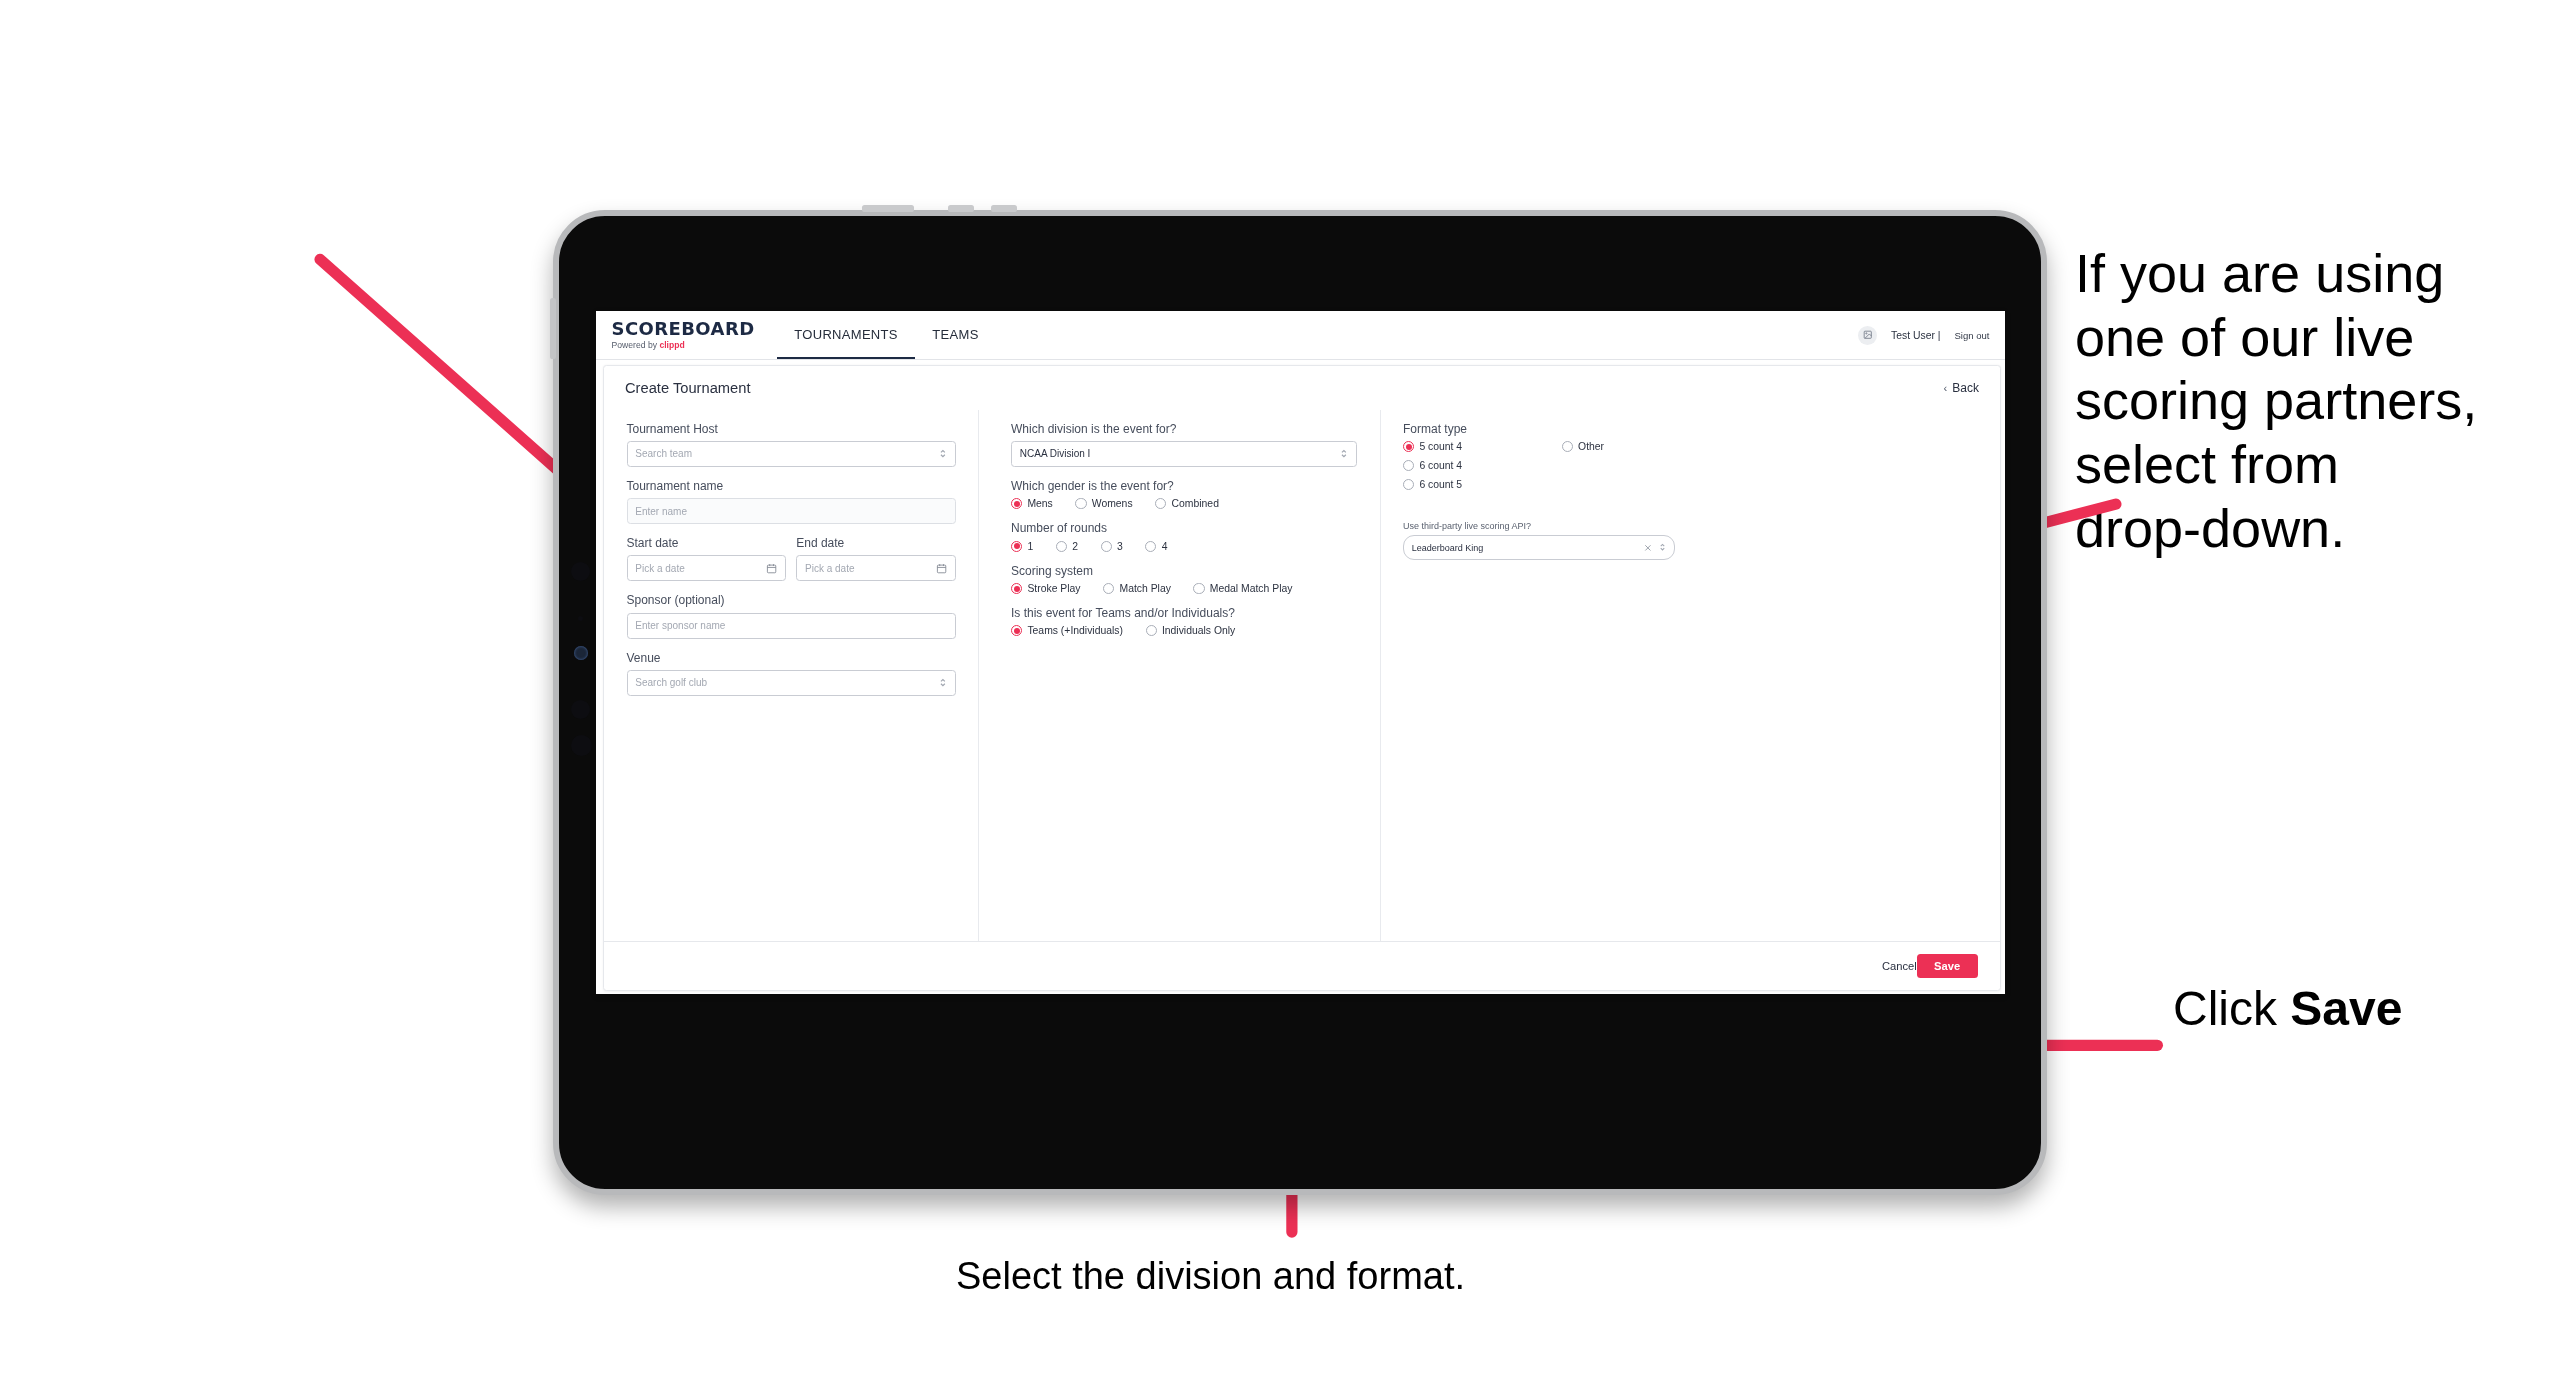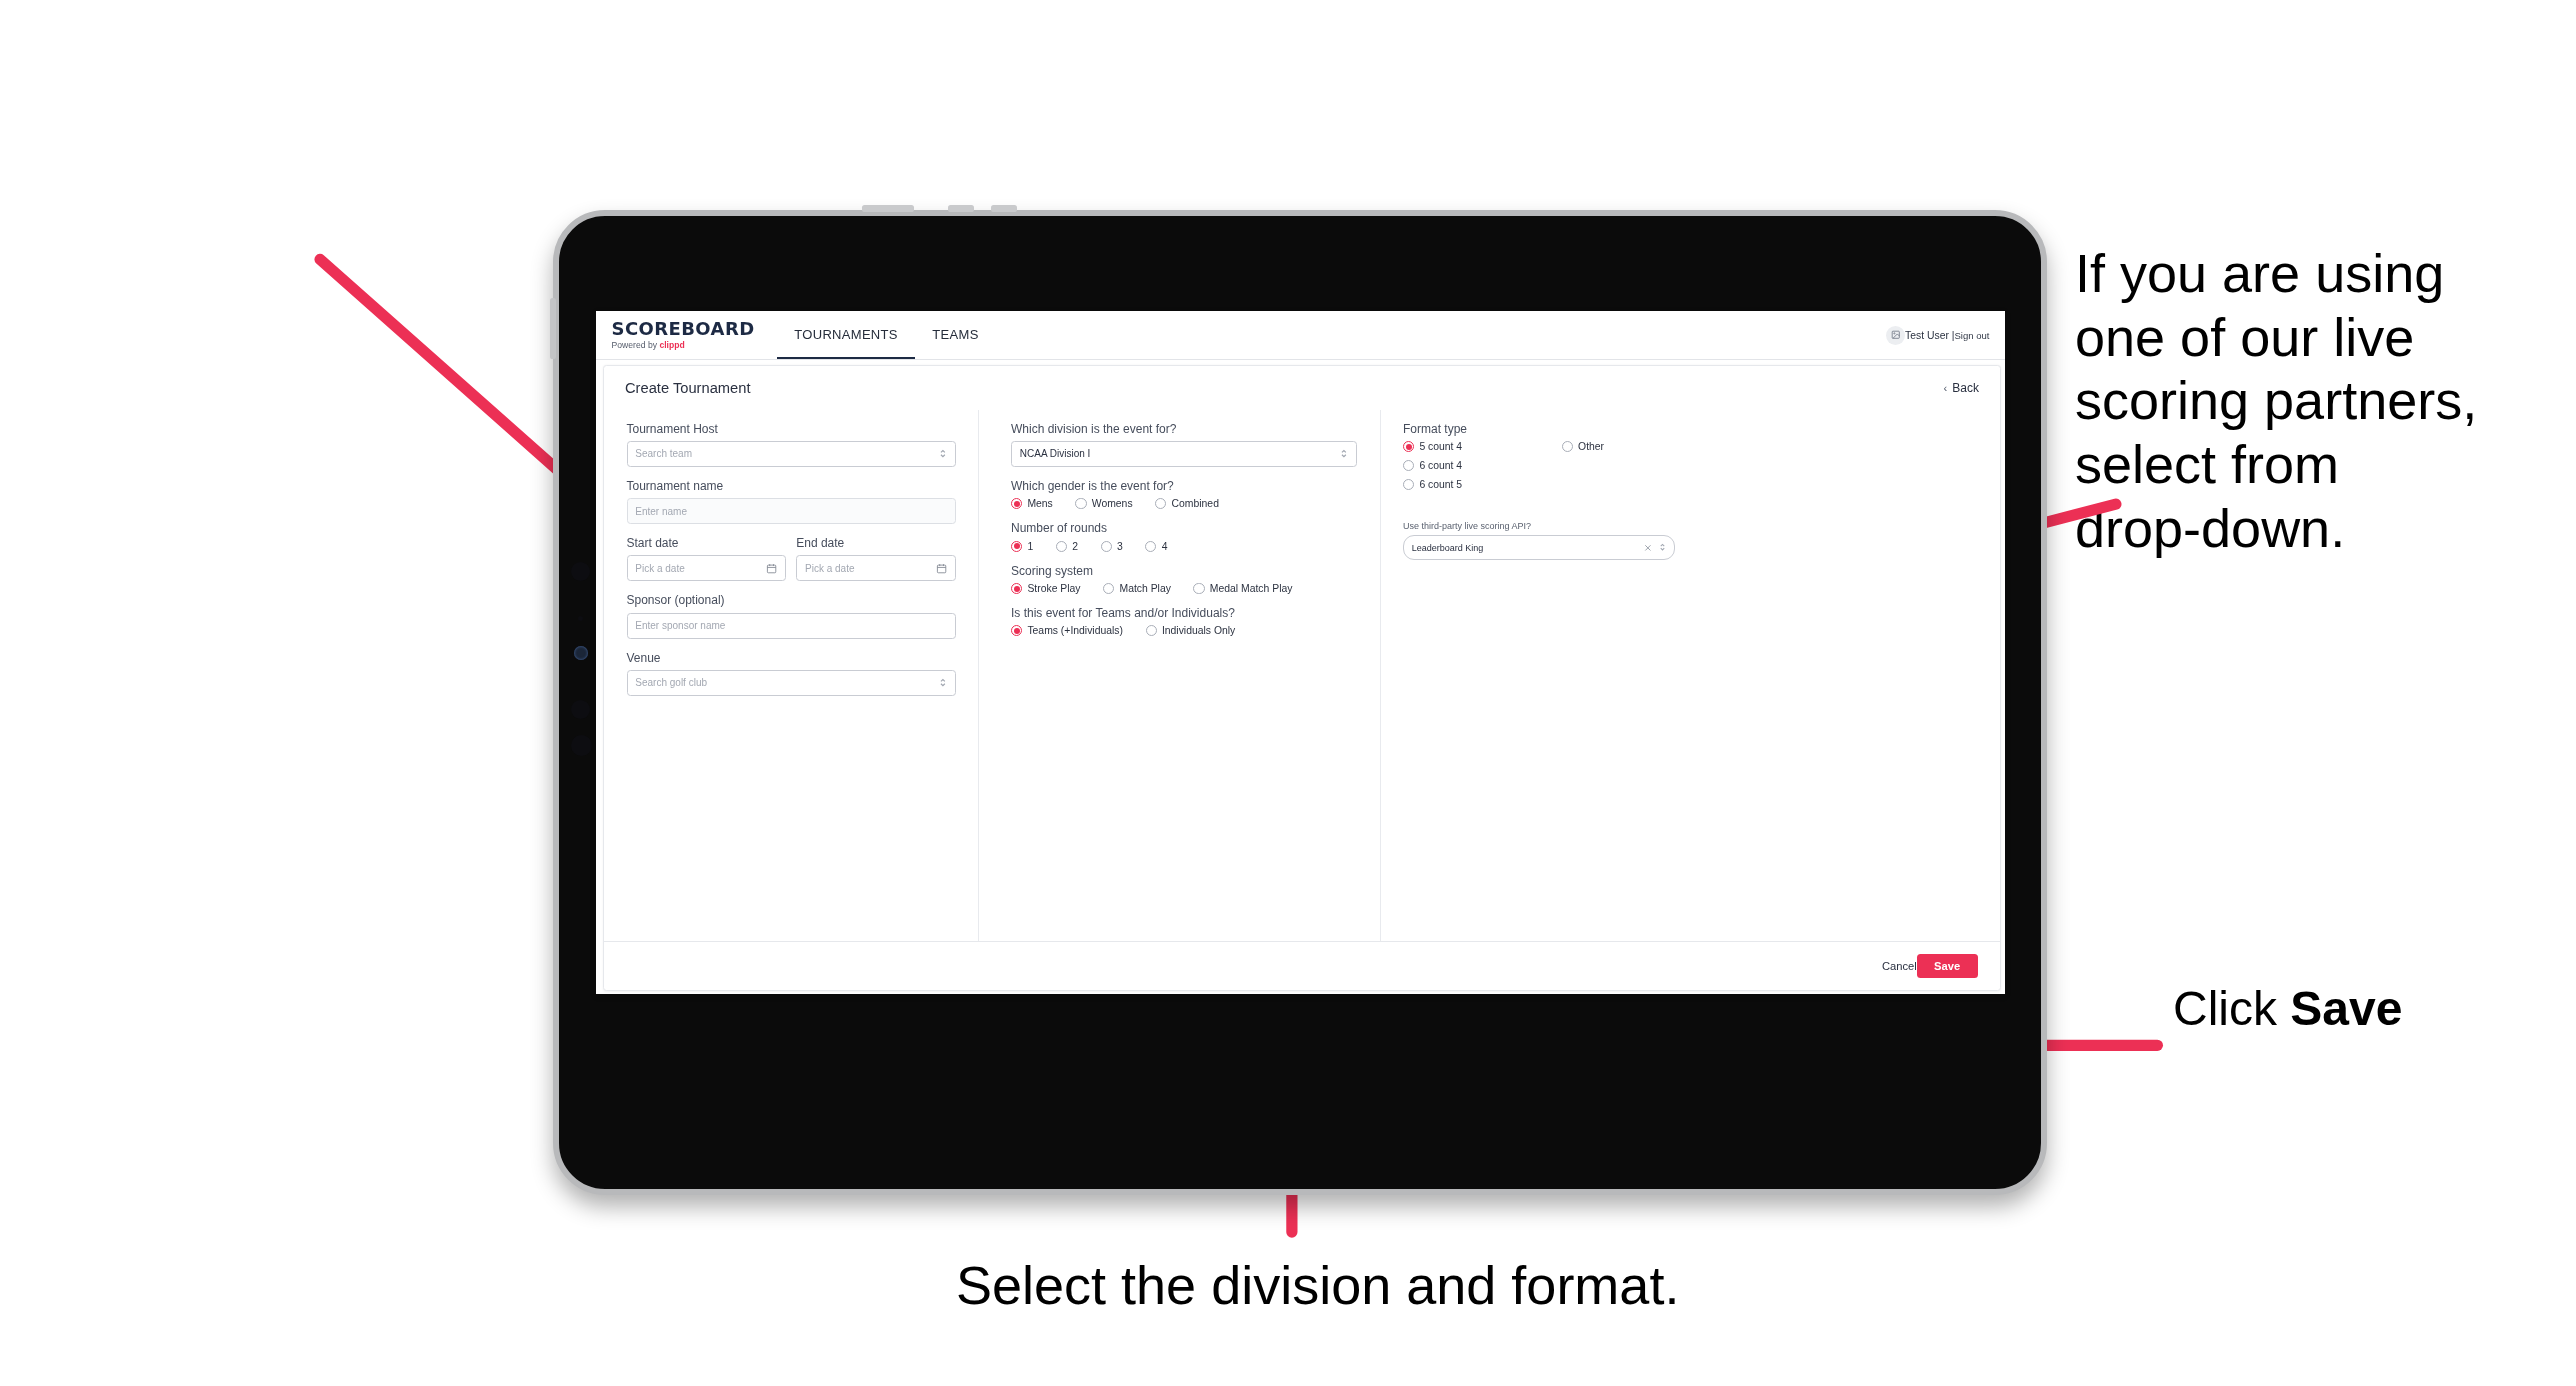--- a/index.html
+++ b/index.html
@@ -9,21 +9,21 @@
     position:relative;overflow:hidden;
   }
   .stage{position:absolute;inset:0;}
 
   
   .anno{position:absolute;color:#000;line-height:1.18;white-space:pre-line;}
   #anno-left{left:21px;top:67px;font-size:54px;width:363px;}
   #anno-right{left:2075px;top:242px;font-size:54px;width:467px;}
   #anno-save{left:2173px;top:981px;font-size:48px;white-space:nowrap;}
   #anno-save b{font-weight:700;}
-  #anno-bottom{left:956px;top:1254px;font-size:54px;white-space:nowrap;}
+  #anno-bottom{left:956px;top:1254px;font-size:38px;white-space:nowrap;}
 
   .arrow-svg{position:absolute;overflow:visible;pointer-events:none;}
 
   
   .tablet{
     position:absolute;left:553px;top:210px;width:1494px;height:985px;
     background:#0b0b0b;border-radius:52px;
     border:6px solid #b8b9bb;
     box-shadow:0 12px 22.5px rgba(0,0,0,.30);
     box-sizing:border-box;
@@ -42,21 +42,21 @@
 
   
   .navbar{height:48px;background:#fff;border-bottom:0.9px solid #e2e4e8;display:flex;align-items:stretch;position:relative;}
   .brand{display:flex;flex-direction:column;justify-content:center;padding:0 22.5px 0 15.6px;}
   .brand-name{font-family:"DejaVu Sans",sans-serif;font-weight:700;font-size:18px;letter-spacing:0.4px;color:#1d2a44;line-height:1;}
   .brand-sub{font-size:8.6px;color:#555c6b;margin-top:2.6px;line-height:1;}
   .brand-sub .pink{color:#ec3055;font-weight:700;}
   .navtabs{display:flex;align-items:stretch;}
   .navtab{display:flex;align-items:center;padding:0 17.3px;font-size:13px;color:#262d3b;letter-spacing:0.3px;border-bottom:2.6px solid transparent;cursor:pointer;}
   .navtab.active{border-bottom-color:#1d2a44;font-weight:500;}
-  .nav-right{margin-left:auto;display:flex;align-items:center;gap:0;padding-right:15.6px;}
+  .nav-right{margin-left:auto;display:flex;align-items:center;gap:14px;padding-right:15.6px;}
   .avatar{width:19px;height:19px;border-radius:50%;background:#eceef1;display:flex;align-items:center;justify-content:center;}
   .avatar svg{width:9.5px;height:9.5px;}
   .user-name{font-size:10.4px;color:#2b3241;}
   .sign-out{font-size:9.5px;color:#333a48;cursor:pointer;}
 
   
   .card{position:absolute;left:7px;top:54px;width:1396px;height:624px;background:#fff;border:0.9px solid #e6e8ec;border-radius:3.5px;box-shadow:0 0.9px 2.6px rgba(0,0,0,.06);display:flex;flex-direction:column;}
   .card-head{display:flex;align-items:center;padding:14px 21px 8.6px 21px;gap:37px;}
   .card-title{font-size:14.7px;color:#2a3040;}
   .back-btn{margin-left:auto;display:flex;align-items:center;gap:5.2px;font-size:12px;color:#2a3040;cursor:pointer;}

